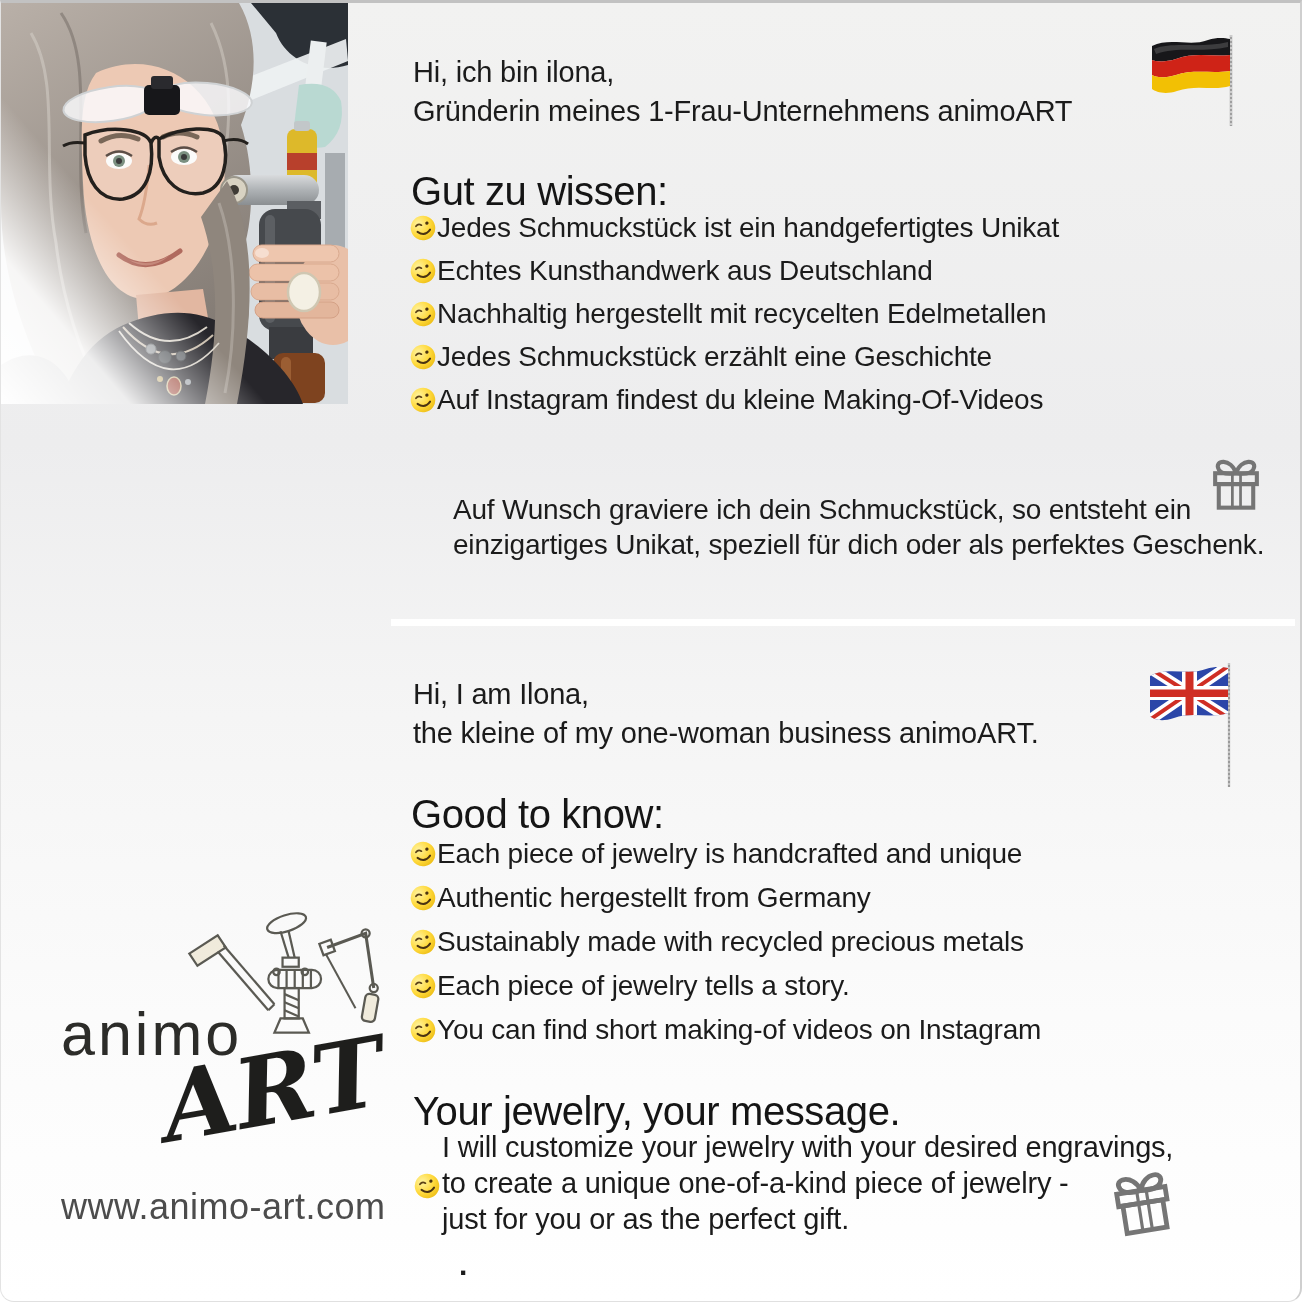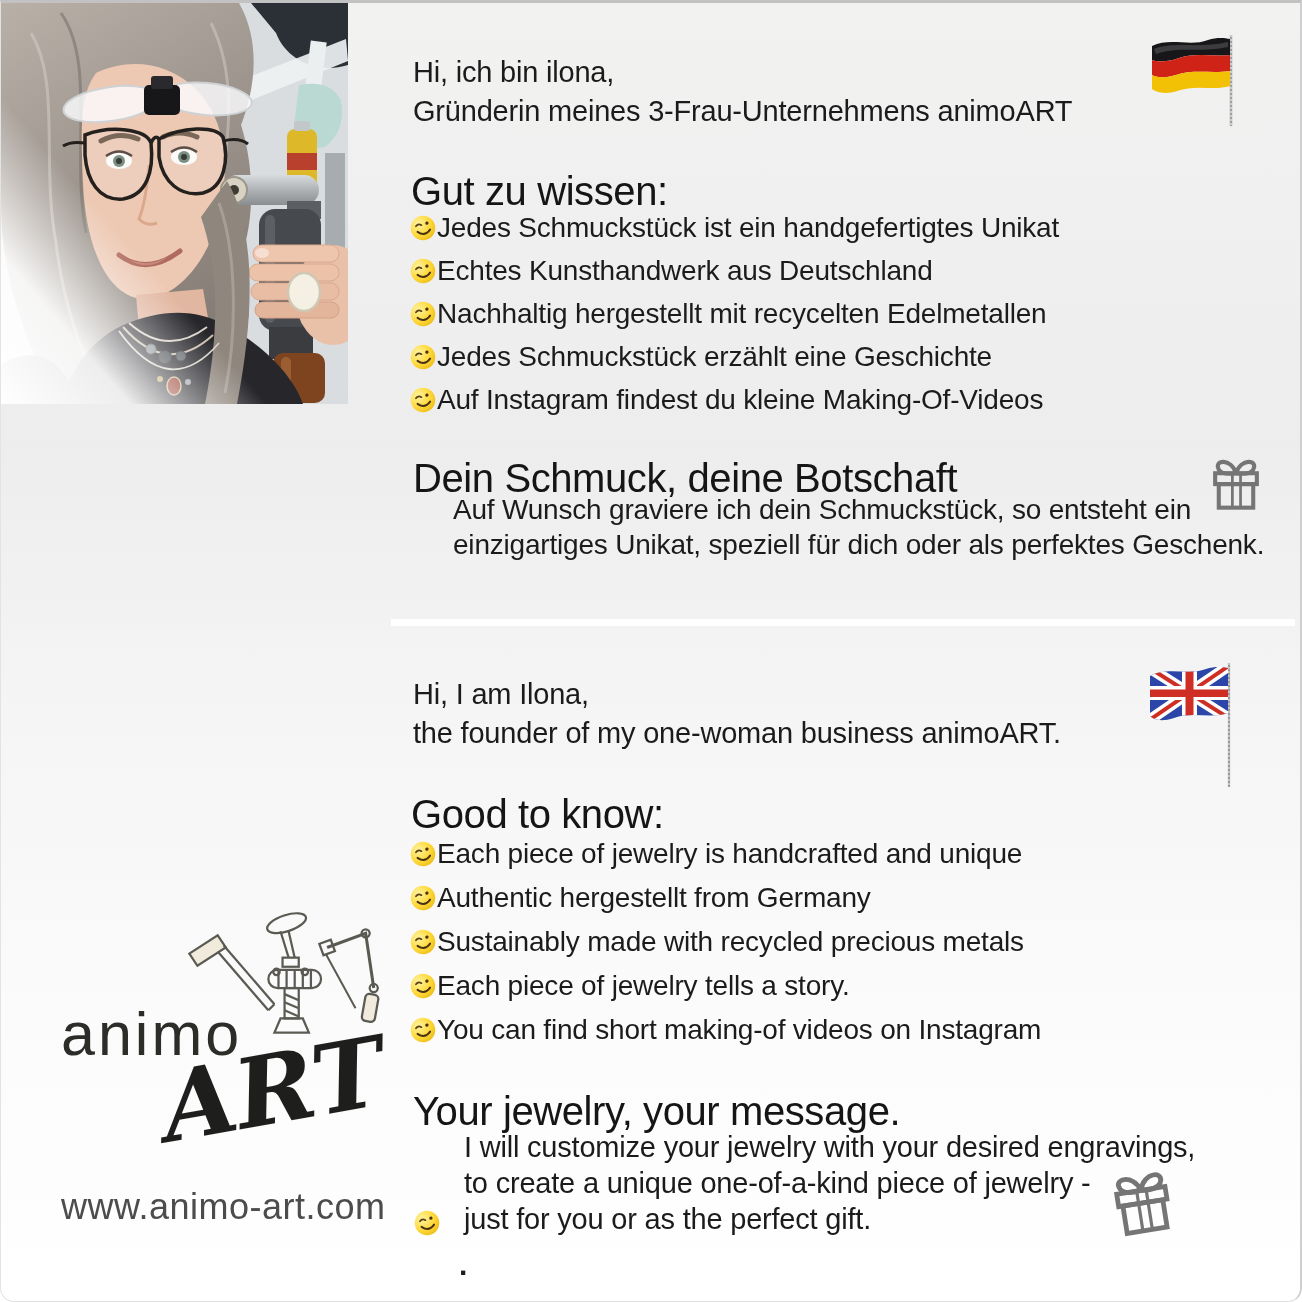--- a/index.html
+++ b/index.html
@@ -14,21 +14,21 @@
   .abs{position:absolute;}
   .intro{font-size:29px; line-height:39px; letter-spacing:-0.2px; white-space:nowrap;}
   .section-title{font-size:40px; letter-spacing:-0.4px; color:#151515; white-space:nowrap;margin-top:16px;}
   .para{font-size:28px; line-height:35px; letter-spacing:-0.2px; white-space:nowrap;margin-left:40px;}
   ul.bullet-list{list-style:none; margin:0; padding:0;}
   ul.bullet-list li{display:flex; align-items:center; gap:0; height:43px; white-space:nowrap;}
   .bullet-text{font-size:28px; letter-spacing:-0.2px;}
   .smiley{width:28px; height:28px; flex:0 0 28px;}
   .divider{background:#ffffff;}
   .gift{display:block;}
-  .msg-row{display:flex; align-items:flex-end; gap:23px;}
+  .msg-row{display:flex; align-items:center; gap:1px;}
   .msg-row .smiley{margin-top:5px;}
   .msg-lines{font-size:29px; line-height:36px; letter-spacing:-0.2px; white-space:nowrap;}
   .trailing{font-size:30px; font-weight:bold;}
   .logo{width:310px; height:335px;}
   .logo-animo{position:absolute; left:2px; top:96px; font-size:61px; letter-spacing:3px; color:#2c2c29;}
   .logo-art{position:absolute; left:102px; top:130px; font-size:96px; font-family:"DejaVu Serif","Liberation Serif",serif;
             font-style:italic; font-weight:bold; color:#1e1e1c; transform:rotate(-10deg);}
   .logo-tagline{position:absolute; left:8px; top:248px; font-size:31px; color:#4c4c4c; letter-spacing:1px; white-space:nowrap;}
   .logo-site{position:absolute; left:2px; top:283px; font-size:36px; color:#4c4c4c; letter-spacing:0.5px; white-space:nowrap;}
 </style>
@@ -146,21 +146,21 @@
       <circle cx="180" cy="353" r="5" fill="#5d6166" stroke="#3a3d41" stroke-width="1"></circle>
       <ellipse cx="173" cy="383" rx="7" ry="9" fill="#8e2c1c" stroke="#c8b687" stroke-width="1.5"></ellipse>
       <circle cx="159" cy="376" r="3" fill="#b9a15f"></circle>
       <circle cx="187" cy="379" r="3" fill="#9aa0a6"></circle>
     </g>
     <rect width="347" height="401" fill="url(#fadeGrad)"></rect>
   </svg>
 
   <div class="abs intro" style="left:412px;top:50px">
     <div>Hi, ich bin ilona,</div>
-    <div>Gründerin meines 3-Frau-Unternehmens animoART</div>
+    <div>Gründerin meines 1-Frau-Unternehmens animoART</div>
   </div>
 
   <svg class="abs" style="left:1143px;top:26px" width="100" height="100" viewBox="0 0 100 100">
     <line x1="87" y1="6" x2="87" y2="97" stroke="#9f9f9f" stroke-width="2.4"></line>
     <line x1="87" y1="6" x2="87" y2="97" stroke="#ececec" stroke-width="1.2" stroke-dasharray="2 2"></line>
     <path d="M8,17 C26,8 46,18 64,11 C73,8 81,9 86,10 L86,26 C68,28 50,23 32,30 C19,34 11,32 8,31 Z" fill="#17171a"></path>
     <path d="M8,31 C11,32 19,34 32,30 C50,23 68,28 86,26 L86,42 C68,45 50,40 32,46 C19,50 11,48 8,46 Z" fill="#cf2317"></path>
     <path d="M8,46 C11,48 19,50 32,46 C50,40 68,45 86,42 L86,57 C70,62 52,55 33,62 C21,66 12,63 8,60 Z" fill="#f2c004"></path>
     <path d="M10,20 C30,12 55,20 84,13 L84,18 C58,24 32,17 12,25 Z" fill="#ffffff" opacity="0.16"></path>
   </svg>
@@ -218,21 +218,20 @@
             <circle cx="16" cy="16" r="14" fill="url(#smileyGrad)"></circle>
             <path d="M8.5,12.5 q3.2,-3 6.4,0" stroke="#5a4016" stroke-width="2" fill="none" stroke-linecap="round"></path>
             <circle cx="21.5" cy="11.5" r="1.9" fill="#4a3312"></circle>
             <path d="M9,19 q7,7.5 14.5,0.5" stroke="#4a3312" stroke-width="2.3" fill="none" stroke-linecap="round"></path>
           </g>
         </svg>
       <span class="bullet-text">Auf Instagram findest du kleine Making-Of-Videos</span>
     </li>
   </ul>
 
-  <div class="abs section-title" style="left:412px;top:437px">Dein Schmuck, deine Botschaft</div>
   <div class="abs para" style="left:412px;top:489px">
     <div>Auf Wunsch graviere ich dein Schmuckstück, so entsteht ein</div>
     <div>einzigartiges Unikat, speziell für dich oder als perfektes Geschenk.</div>
   </div>
 
   <svg class="abs gift" style="left:1206px;top:450px" width="58" height="64" viewBox="0 0 64 68">
     <g fill="none" stroke="#757575" stroke-width="4.5">
       <path d="M32,21 C27,4 7,6 13,17 C16,22 25,22 32,21 Z"></path>
       <path d="M32,21 C37,4 57,6 51,17 C48,22 39,22 32,21 Z"></path>
       <rect x="9" y="21" width="46" height="12"></rect>
@@ -258,21 +257,21 @@
       <line x1="86" y1="10" x2="4" y2="66" stroke="#cf2e24" stroke-width="4"></line>
       <rect x="38" y="0" width="15" height="80" fill="#ffffff"></rect>
       <rect x="0" y="31" width="100" height="14" fill="#ffffff"></rect>
       <rect x="41.5" y="0" width="8" height="80" fill="#cf2e24"></rect>
       <rect x="0" y="34.5" width="100" height="7.5" fill="#cf2e24"></rect>
     </g>
   </svg>
 
   <div class="abs intro" style="left:412px;top:672px">
     <div>Hi, I am Ilona,</div>
-    <div>the founder of my one-woman business animoART.</div>
+    <div>the kleine of my one-woman business animoART.</div>
   </div>
 
   <div class="abs section-title" style="left:410px;top:773px">Good to know:</div>
 
   <ul class="abs bullet-list" style="left:408px;top:829px">
     <li style="height:44px">
       <svg class="smiley" viewBox="0 0 32 32">
           <g transform="rotate(-12 16 16)">
             <circle cx="16" cy="16" r="14" fill="url(#smileyGrad)"></circle>
             <path d="M8.5,12.5 q3.2,-3 6.4,0" stroke="#5a4016" stroke-width="2" fill="none" stroke-linecap="round"></path>

